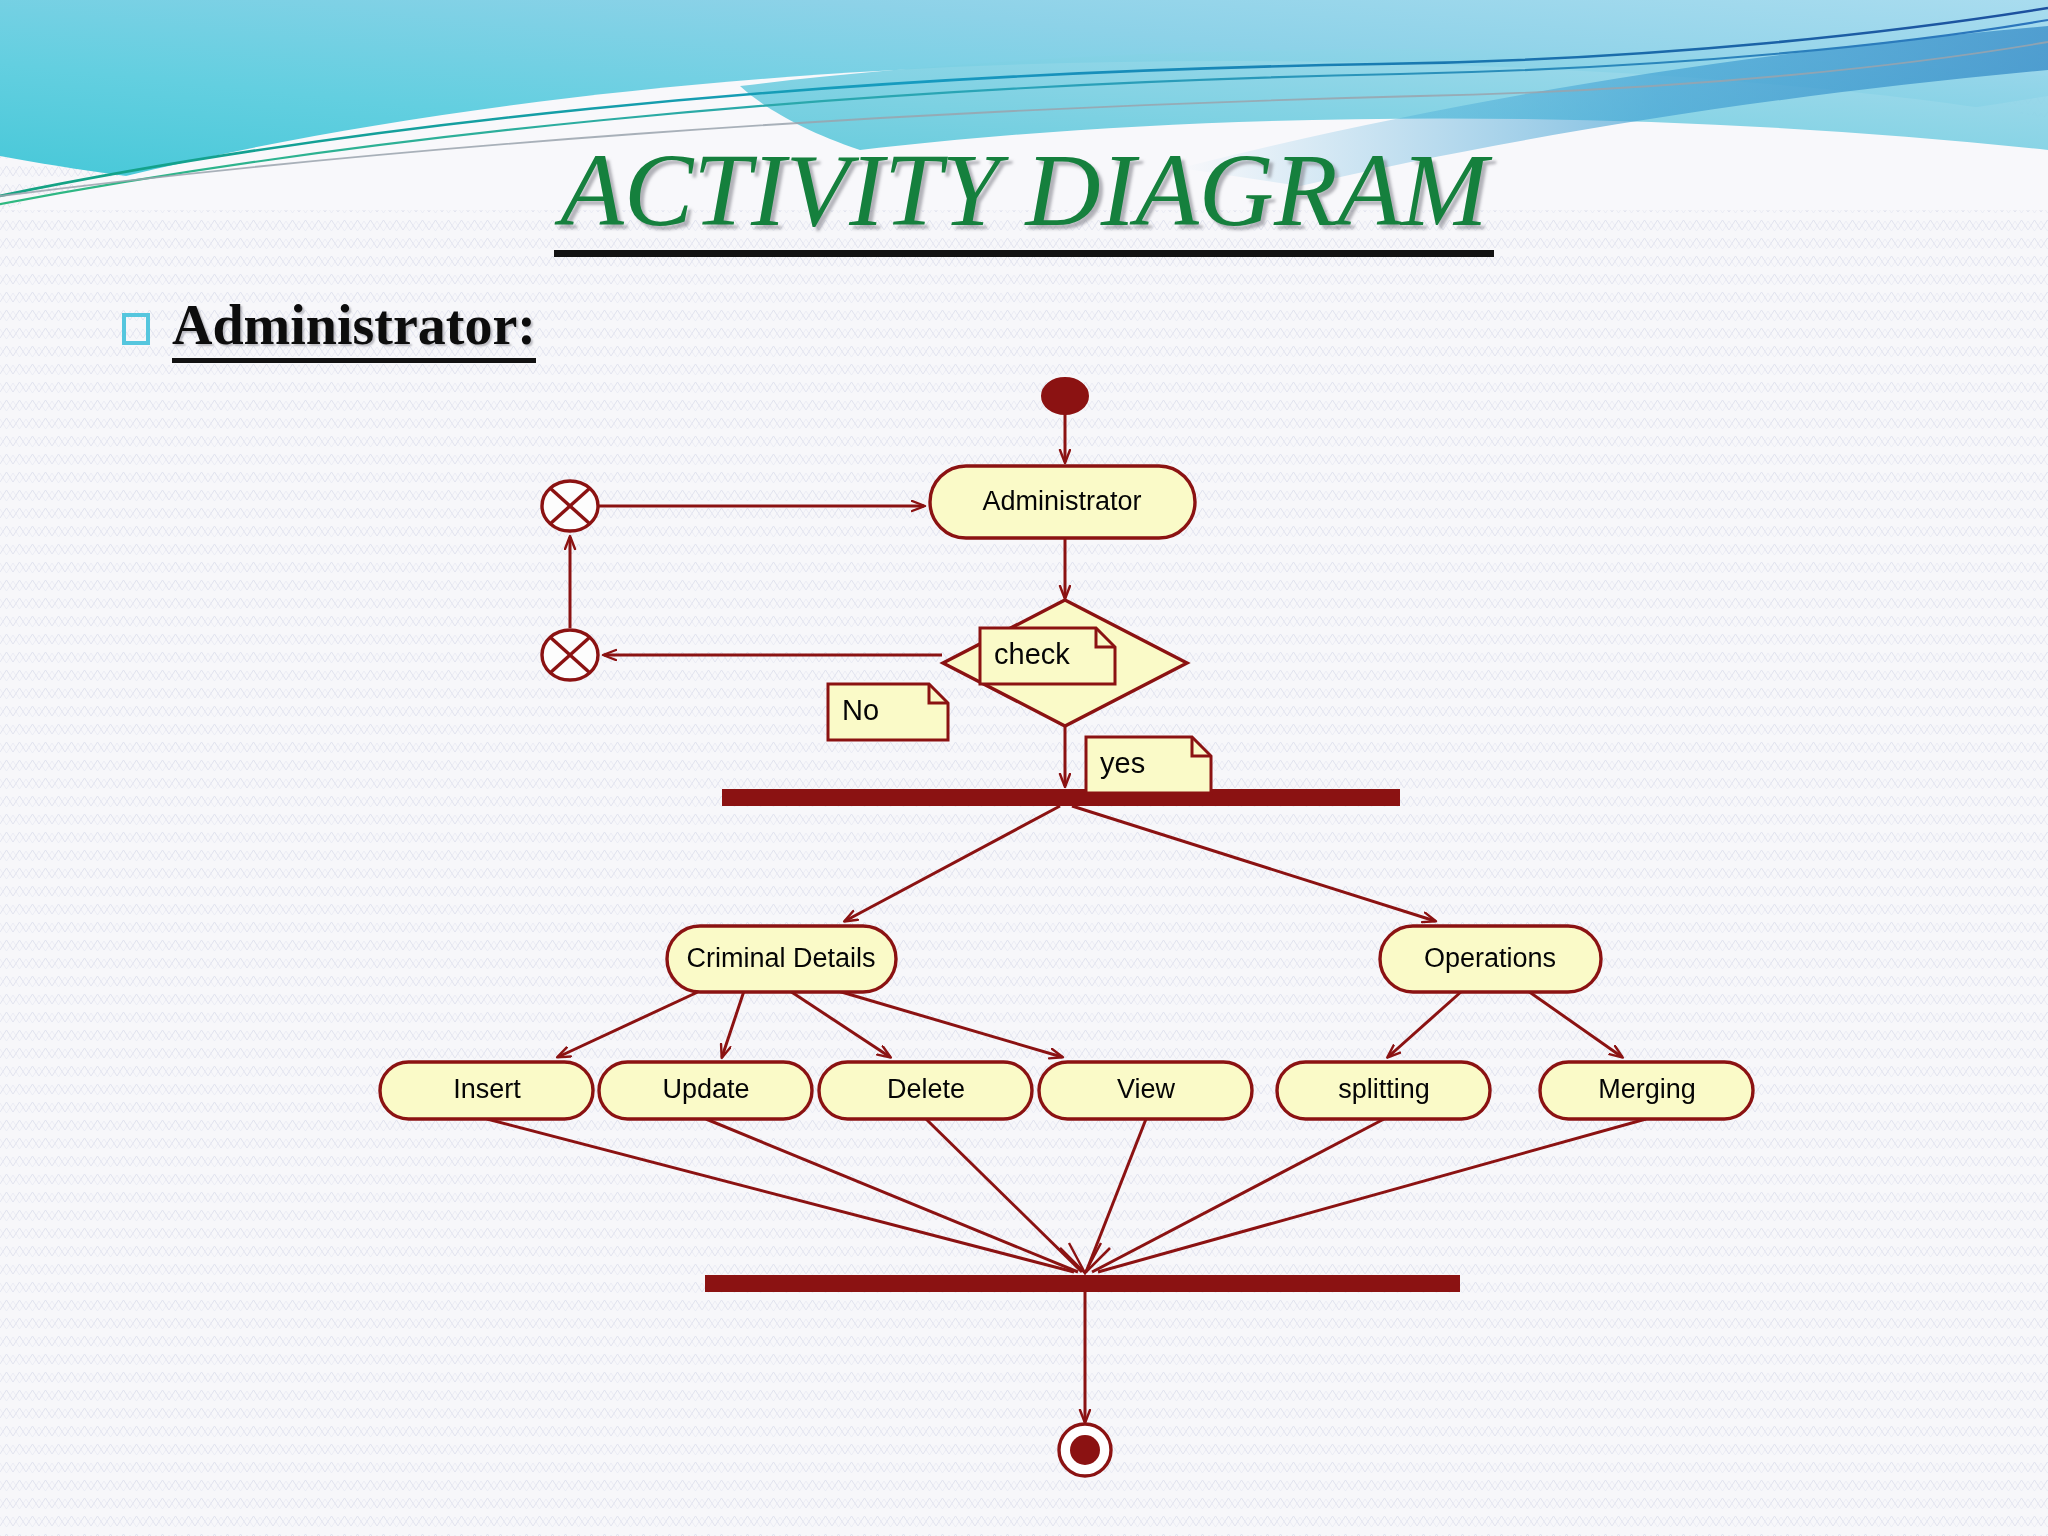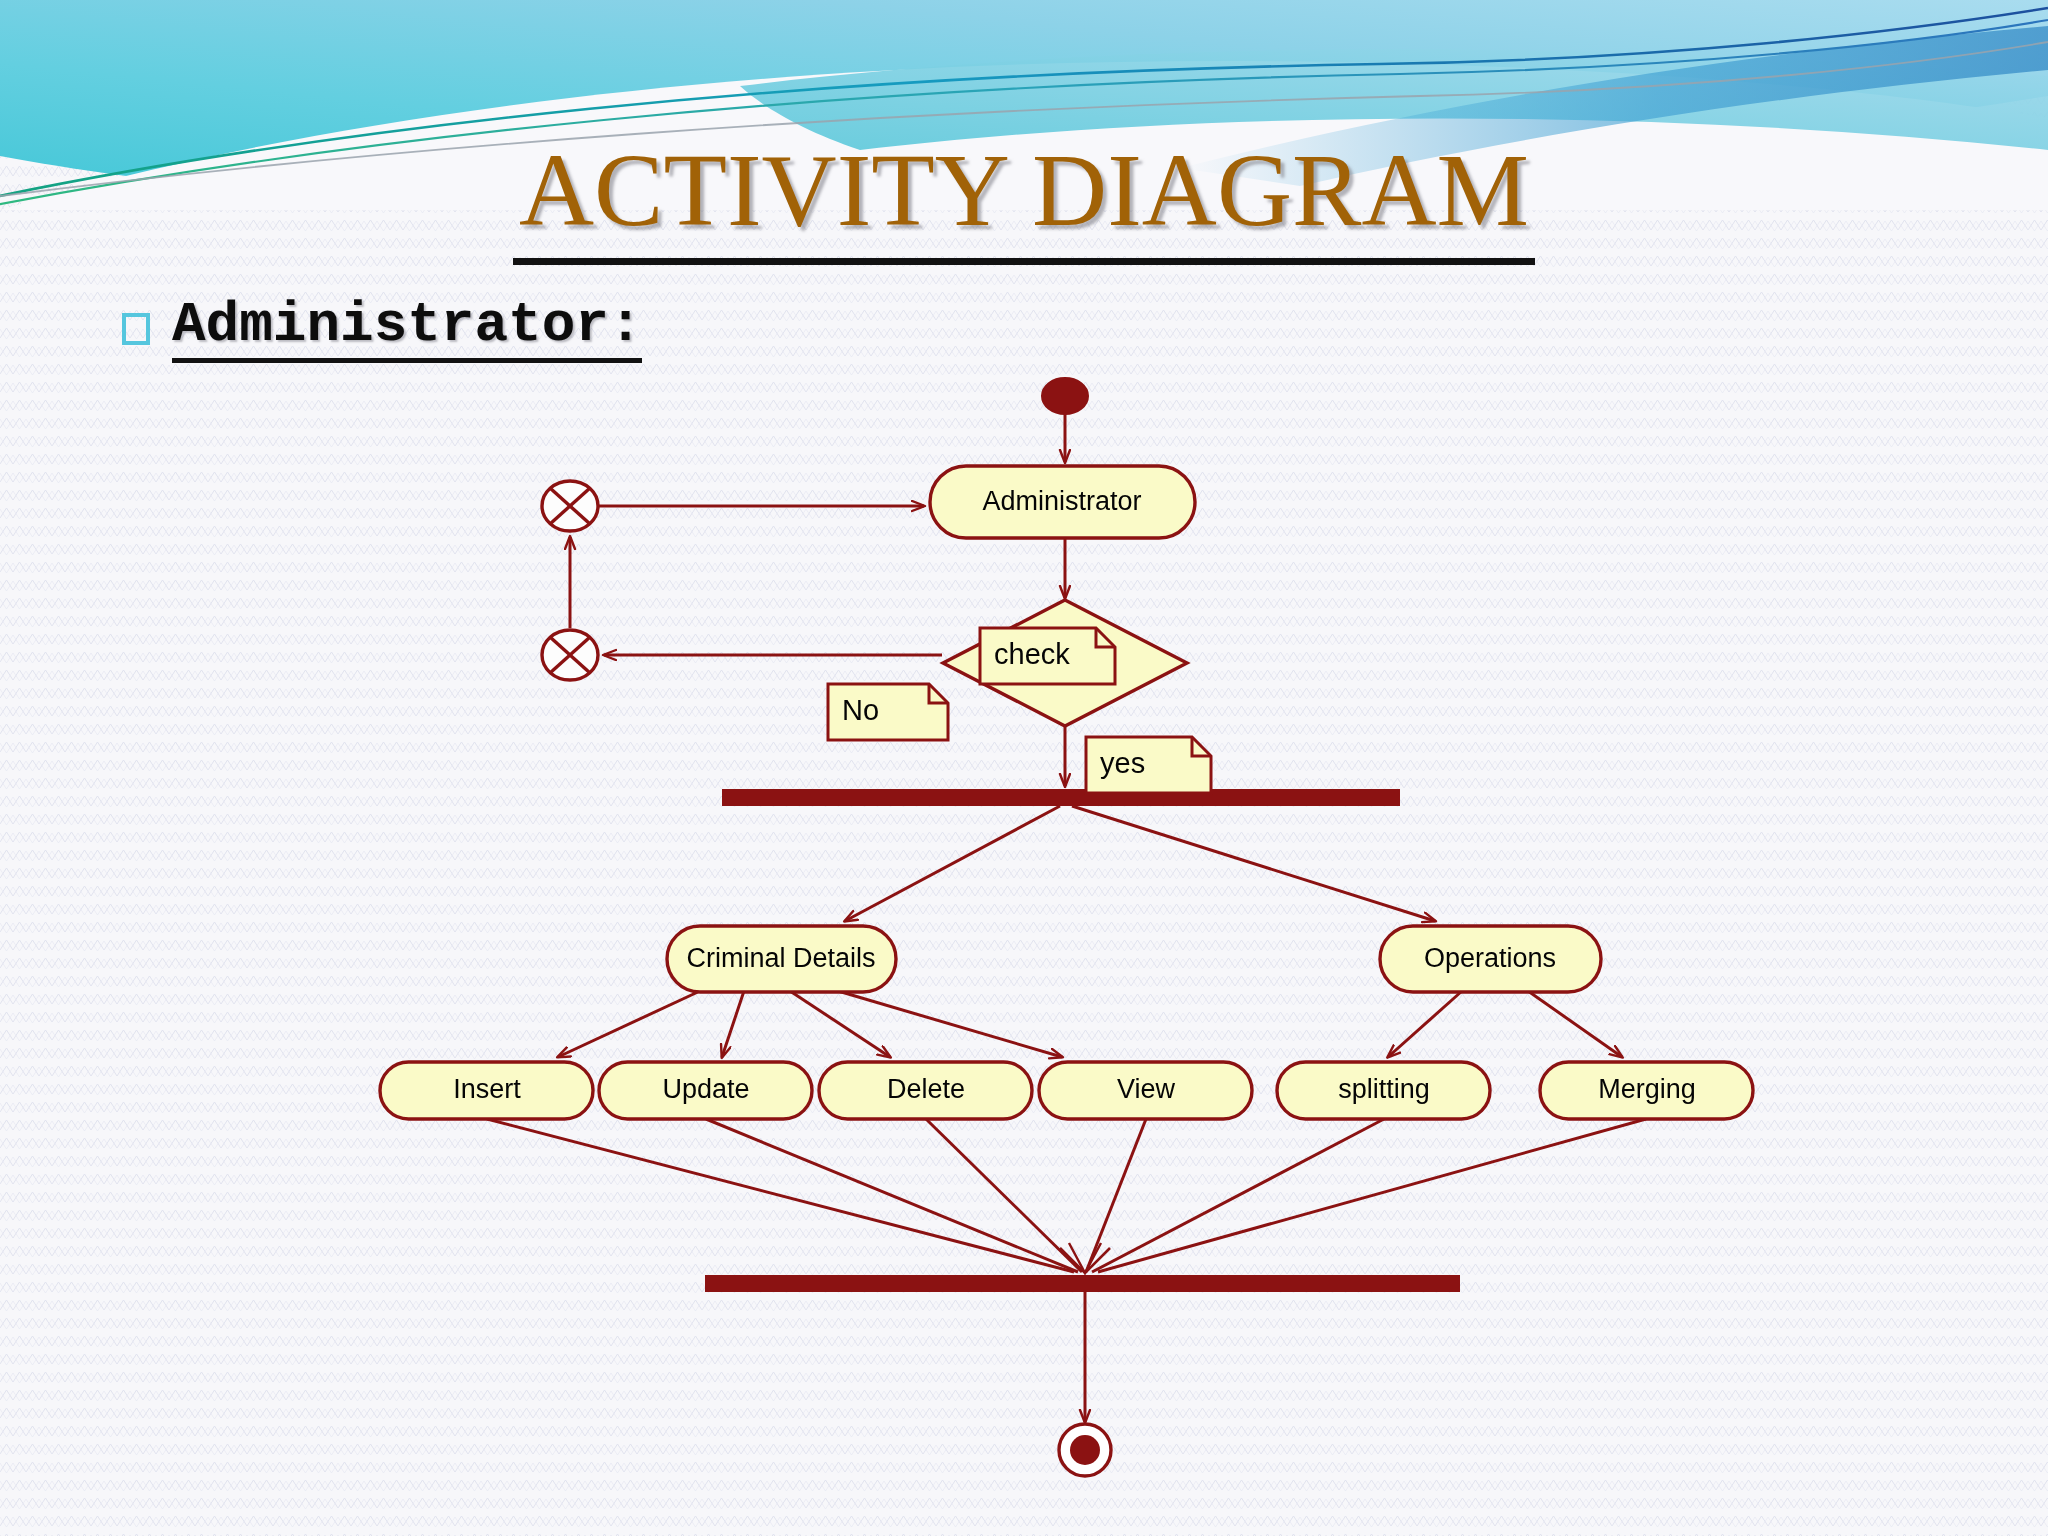--- a/index.html
+++ b/index.html
@@ -50,45 +50,46 @@
     top: 138px;
     width: 2048px;
     text-align: center;
   }
   #slide-title {
     display: inline-block;
     font-family: "Liberation Serif", serif;
     font-size: 104px;
     line-height: 1.0;
     font-weight: 400;
-    color: #a16207;
+    color: #15803d;
     letter-spacing: 0px;
     text-shadow: 4px 4px 3px rgba(120,120,130,0.55);
     border-bottom: 7px solid #121212;
-    padding: 0 6px 16px 6px;
+    padding: 0 6px 8px 6px;
+    font-style: italic;
   }
 
   
   #heading-row {
     position: absolute;
     left: 122px;
     top: 296px;
     display: flex;
     align-items: center;
     gap: 22px;
   }
   #bullet-square {
     width: 28px;
     height: 32px;
     border: 4px solid #55c6de;
     box-sizing: border-box;
     flex: none;
   }
   #heading-text {
-    font-family: Liberation Mono, monospace;
+    font-family: Liberation Serif, serif;
     font-size: 56px;
     font-weight: bold;
     color: #0d0d0d;
     text-shadow: 2px 2px 2px rgba(130,130,140,0.5);
     border-bottom: 5px solid #121212;
     padding-bottom: 3px;
     line-height: 1.05;
   }
 
   

